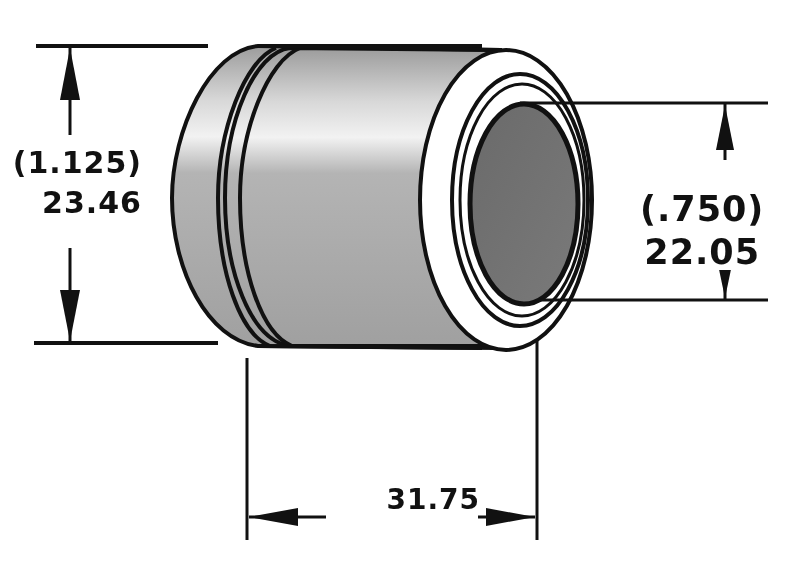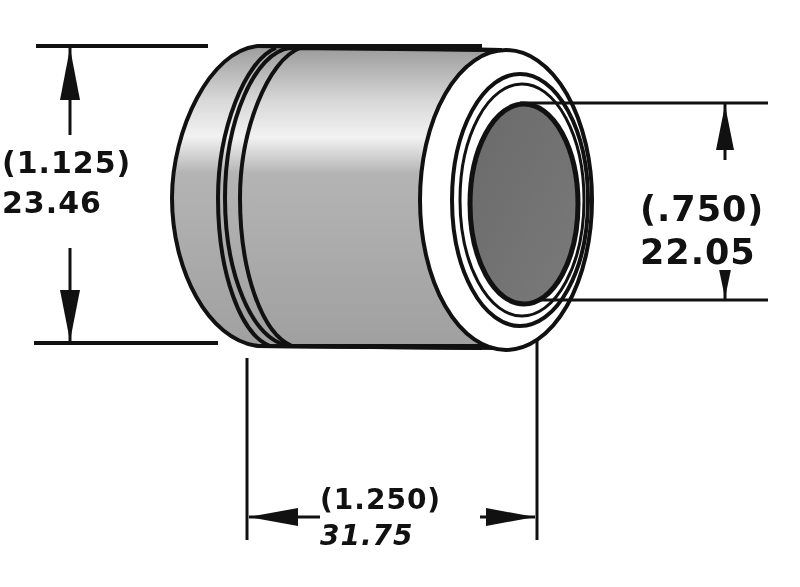--- a/index.html
+++ b/index.html
@@ -3,21 +3,21 @@
   <meta charset="utf-8">
   <style>
     html, body { margin: 0; padding: 0; background: #ffffff; }
     body { width: 800px; height: 587px; position: relative; overflow: hidden; }
     #drawing { position: absolute; left: 0; top: 0; width: 800px; height: 587px; }
     .dim-label {
       position: absolute;
       font-family: "DejaVu Sans", sans-serif;
       font-weight: bold;
       color: #111111;
-      text-align: left;
+      text-align: right;
       line-height: 1;
       letter-spacing: 1px;
       background: #ffffff;
     }
     .dim-label span { display: block; }
     .l-h { left: 2px; top: 148px; width: 140px; font-size: 30px; }
     .l-h span + span { margin-top: 10px; }
     .l-d { left: 640px; top: 162px; width: 120px; font-size: 35px; margin-top: 30px; }
     .l-d span + span { margin-top: 8px; }
     .l-w { left: 320px; top: 486px; width: 160px; font-size: 28px; }
@@ -93,15 +93,14 @@
   <span>(1.125)</span>
   <span>23.46</span>
 </div>
 
 <div class="dim-label l-d">
   <span>(.750)</span>
   <span>22.05</span>
 </div>
 
 <div class="dim-label l-w">
-  <span>(1.250)</span>
   <span>31.75</span>
 </div>
 
 </body></html>

